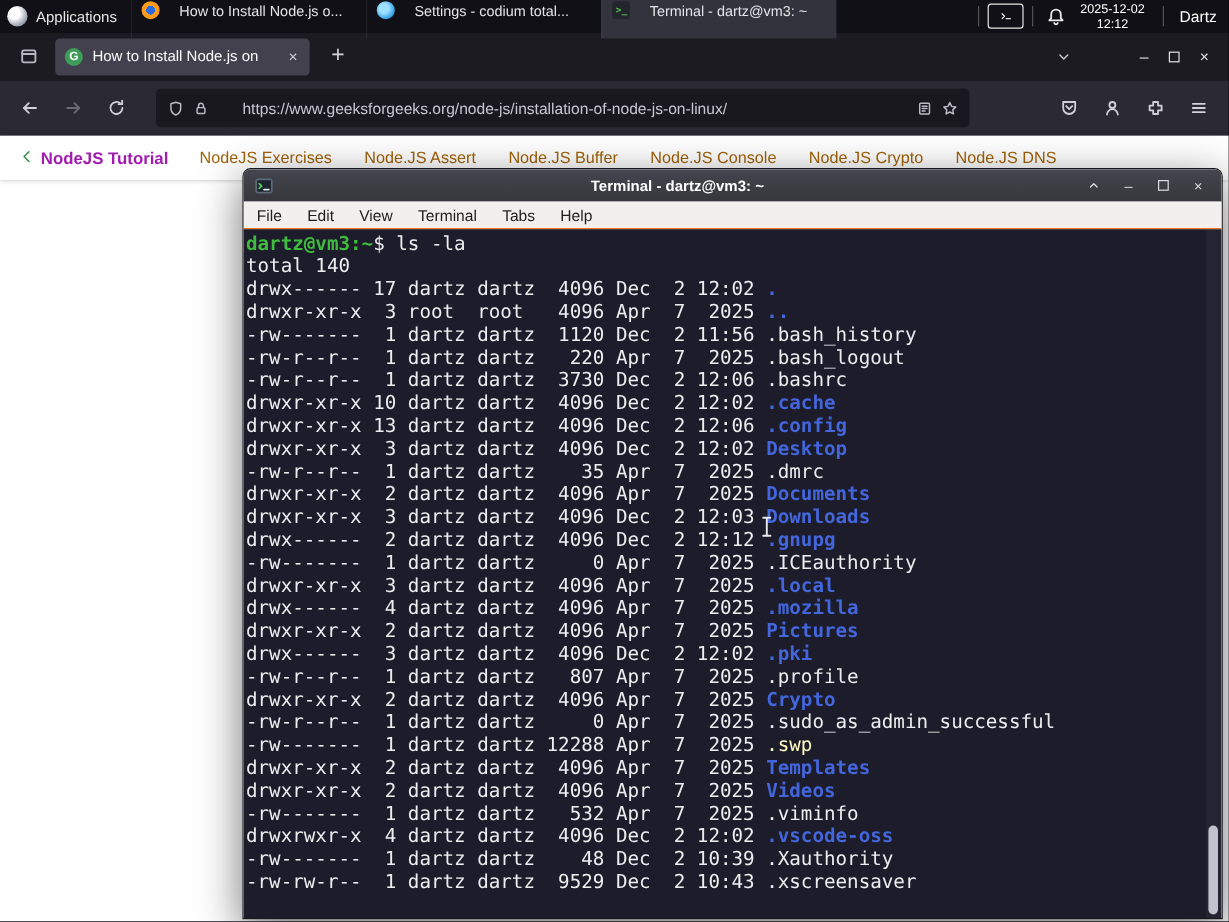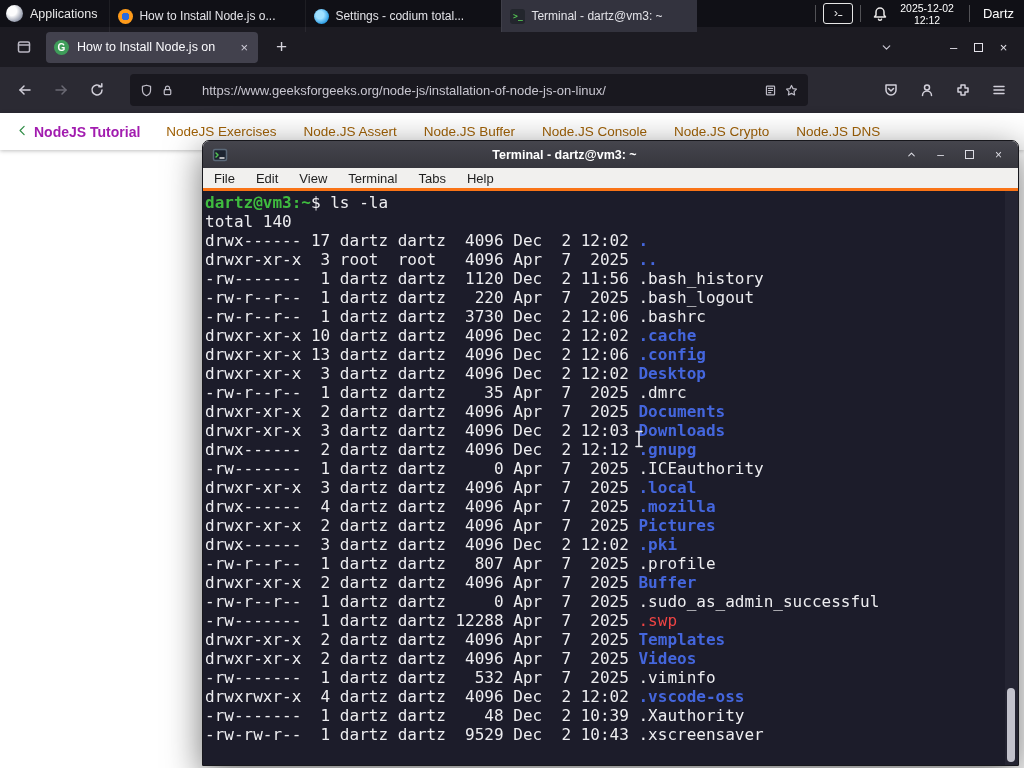--- a/index.html
+++ b/index.html
@@ -4,21 +4,21 @@
 <style>
   * { margin:0; padding:0; box-sizing:border-box; }
   html,body { width:1024px; height:768px; overflow:hidden; background:#000; font-family:"Liberation Sans",sans-serif; }
   #desktop { position:relative; width:1024px; height:768px; overflow:hidden; }
 
   
   #panel { position:absolute; top:0; left:0; right:0; height:27px; background:#101016; display:flex; align-items:center; color:#e8e8e8; font-size:12.5px; z-index:60; }
   .apps { display:flex; align-items:center; gap:7px; padding:0 12px 0 6px; height:100%; cursor:default; }
   .app-ico { width:17px; height:17px; border-radius:50%; background:radial-gradient(circle at 35% 35%, #fdfdfd 0 30%, #9aa0b0 70%, #5b6070 100%); }
   #taskbar { display:flex; height:100%; }
-  .task-btn { display:flex; align-items:center; gap:6px; width:196px; padding:16px 8px; height:100%; border-left:1px solid rgba(255,255,255,.06); }
+  .task-btn { display:flex; align-items:flex-end; gap:16px; width:196px; padding:16px 8px; height:100%; border-left:1px solid rgba(255,255,255,.06); }
   .task-btn.active { background:#33333e; }
   .ticon { width:15px; height:15px; flex:0 0 auto; border-radius:50%; }
   .icon-firefox { background:radial-gradient(circle at 50% 50%, #2a6be0 0 34%, #ff9b1a 35% 75%, #e8600c 100%); }
   .icon-codium { background:radial-gradient(circle at 40% 40%, #9fe0ff 0 30%, #2e9fe6 70%, #1d6faf 100%); }
   .ticon.icon-terminal { background:#23262d; border-radius:3px; color:#53c653; font:bold 8px/15px "DejaVu Sans Mono",monospace; text-align:center; }
   .ticon.icon-terminal::before { content:">_"; }
   .ttitle { white-space:nowrap; overflow:hidden; font-size:12px; color:#e3e3e8; }
   .pspacer { flex:1; }
   .psep { width:1px; height:17px; background:rgba(255,255,255,.28); margin:0 7px; }
   .tray-btn { width:30px; height:21px; border:1.5px solid #e6e6e6; border-radius:3px; display:flex; align-items:center; justify-content:center; color:#e6e6e6; }
@@ -56,26 +56,26 @@
   .chev-circle { width:24px; height:24px; border-radius:50%; background:#f1f1f1; display:flex; align-items:center; justify-content:center; color:#555; }
   .signin { color:#2b3137; font-weight:500; font-size:14px; }
   .page { flex:1; background:#ffffff; }
 
   
   #terminal { position:absolute; left:202px; top:140px; width:817px; height:626px; z-index:20; display:flex; flex-direction:column; border:1px solid #17171c; border-radius:7px 7px 0 0; overflow:hidden; box-shadow:0 10px 36px rgba(0,0,0,.55); }
   .t-titlebar { height:27px; background:linear-gradient(#45454d,#36363d); display:flex; align-items:center; padding:0 9px; gap:8px; color:#fff; flex:0 0 auto; }
   .t-title { flex:1; text-align:center; font-weight:bold; font-size:12.5px; color:#ffffff; }
   .t-btn { width:21px; text-align:center; color:#dddde4; font-size:12px; }
   .t-btn .maxbox { display:inline-block; width:9px; height:9px; border:1.3px solid currentColor; }
-  .t-menubar { height:23px; background:#f1f0ee; border-bottom:3px solid #f97316; display:flex; align-items:center; gap:21px; padding:0 11px; font-size:13px; color:#1e1e1e; flex:0 0 auto; }
+  .t-menubar { height:23px; background:#f1f0ee; border-bottom:1px solid #f97316; display:flex; align-items:center; gap:21px; padding:0 11px; font-size:13px; color:#1e1e1e; flex:0 0 auto; }
   .t-content { flex:1; background:#1c1c2a; position:relative; overflow:hidden; padding:2px 0 0 2px; font:16px/19px "DejaVu Sans Mono",monospace; color:#ededf0; }
   .trow { white-space:pre; height:19px; }
   .green { color:#3fbc3f; font-weight:bold; }
   .dir { color:#4466dd; font-weight:bold; }
-  .dim { color:#ef4444; }
+  .dim { color:#fef9c3; }
   .t-scrollbar { position:absolute; top:0; right:0; bottom:0; width:13px; background:rgba(255,255,255,.04); }
   .t-thumb { position:absolute; bottom:3px; left:2px; width:8px; height:74px; background:#c2c2cc; border-radius:4px; }
 
   
   .ic { width:16px; height:16px; display:block; }
   .ic path, .ic circle, .ic rect, .ic line { fill:none; stroke:currentColor; stroke-width:1.5; stroke-linecap:round; stroke-linejoin:round; }
   .ic.small { width:13px; height:13px; }
   .ic.tiny { width:11px; height:11px; }
 
   #cursor { position:absolute; left:633px; top:430px; z-index:70; pointer-events:none; }
@@ -281,21 +281,21 @@
           <div class="trow"><span>-rw-r--r--  1 dartz dartz    35 Apr  7  2025 </span><span>.dmrc</span></div>
           <div class="trow"><span>drwxr-xr-x  2 dartz dartz  4096 Apr  7  2025 </span><span class="dir">Documents</span></div>
           <div class="trow"><span>drwxr-xr-x  3 dartz dartz  4096 Dec  2 12:03 </span><span class="dir">Downloads</span></div>
           <div class="trow"><span>drwx------  2 dartz dartz  4096 Dec  2 12:12 </span><span class="dir">.gnupg</span></div>
           <div class="trow"><span>-rw-------  1 dartz dartz     0 Apr  7  2025 </span><span>.ICEauthority</span></div>
           <div class="trow"><span>drwxr-xr-x  3 dartz dartz  4096 Apr  7  2025 </span><span class="dir">.local</span></div>
           <div class="trow"><span>drwx------  4 dartz dartz  4096 Apr  7  2025 </span><span class="dir">.mozilla</span></div>
           <div class="trow"><span>drwxr-xr-x  2 dartz dartz  4096 Apr  7  2025 </span><span class="dir">Pictures</span></div>
           <div class="trow"><span>drwx------  3 dartz dartz  4096 Dec  2 12:02 </span><span class="dir">.pki</span></div>
           <div class="trow"><span>-rw-r--r--  1 dartz dartz   807 Apr  7  2025 </span><span>.profile</span></div>
-          <div class="trow"><span>drwxr-xr-x  2 dartz dartz  4096 Apr  7  2025 </span><span class="dir">Buffer</span></div>
+          <div class="trow"><span>drwxr-xr-x  2 dartz dartz  4096 Apr  7  2025 </span><span class="dir">Crypto</span></div>
           <div class="trow"><span>-rw-r--r--  1 dartz dartz     0 Apr  7  2025 </span><span>.sudo_as_admin_successful</span></div>
           <div class="trow"><span>-rw-------  1 dartz dartz 12288 Apr  7  2025 </span><span class="dim">.swp</span></div>
           <div class="trow"><span>drwxr-xr-x  2 dartz dartz  4096 Apr  7  2025 </span><span class="dir">Templates</span></div>
           <div class="trow"><span>drwxr-xr-x  2 dartz dartz  4096 Apr  7  2025 </span><span class="dir">Videos</span></div>
           <div class="trow"><span>-rw-------  1 dartz dartz   532 Apr  7  2025 </span><span>.viminfo</span></div>
           <div class="trow"><span>drwxrwxr-x  4 dartz dartz  4096 Dec  2 12:02 </span><span class="dir">.vscode-oss</span></div>
           <div class="trow"><span>-rw-------  1 dartz dartz    48 Dec  2 10:39 </span><span>.Xauthority</span></div>
           <div class="trow"><span>-rw-rw-r--  1 dartz dartz  9529 Dec  2 10:43 </span><span>.xscreensaver</span></div>
         </div>
       <div class="t-scrollbar">

